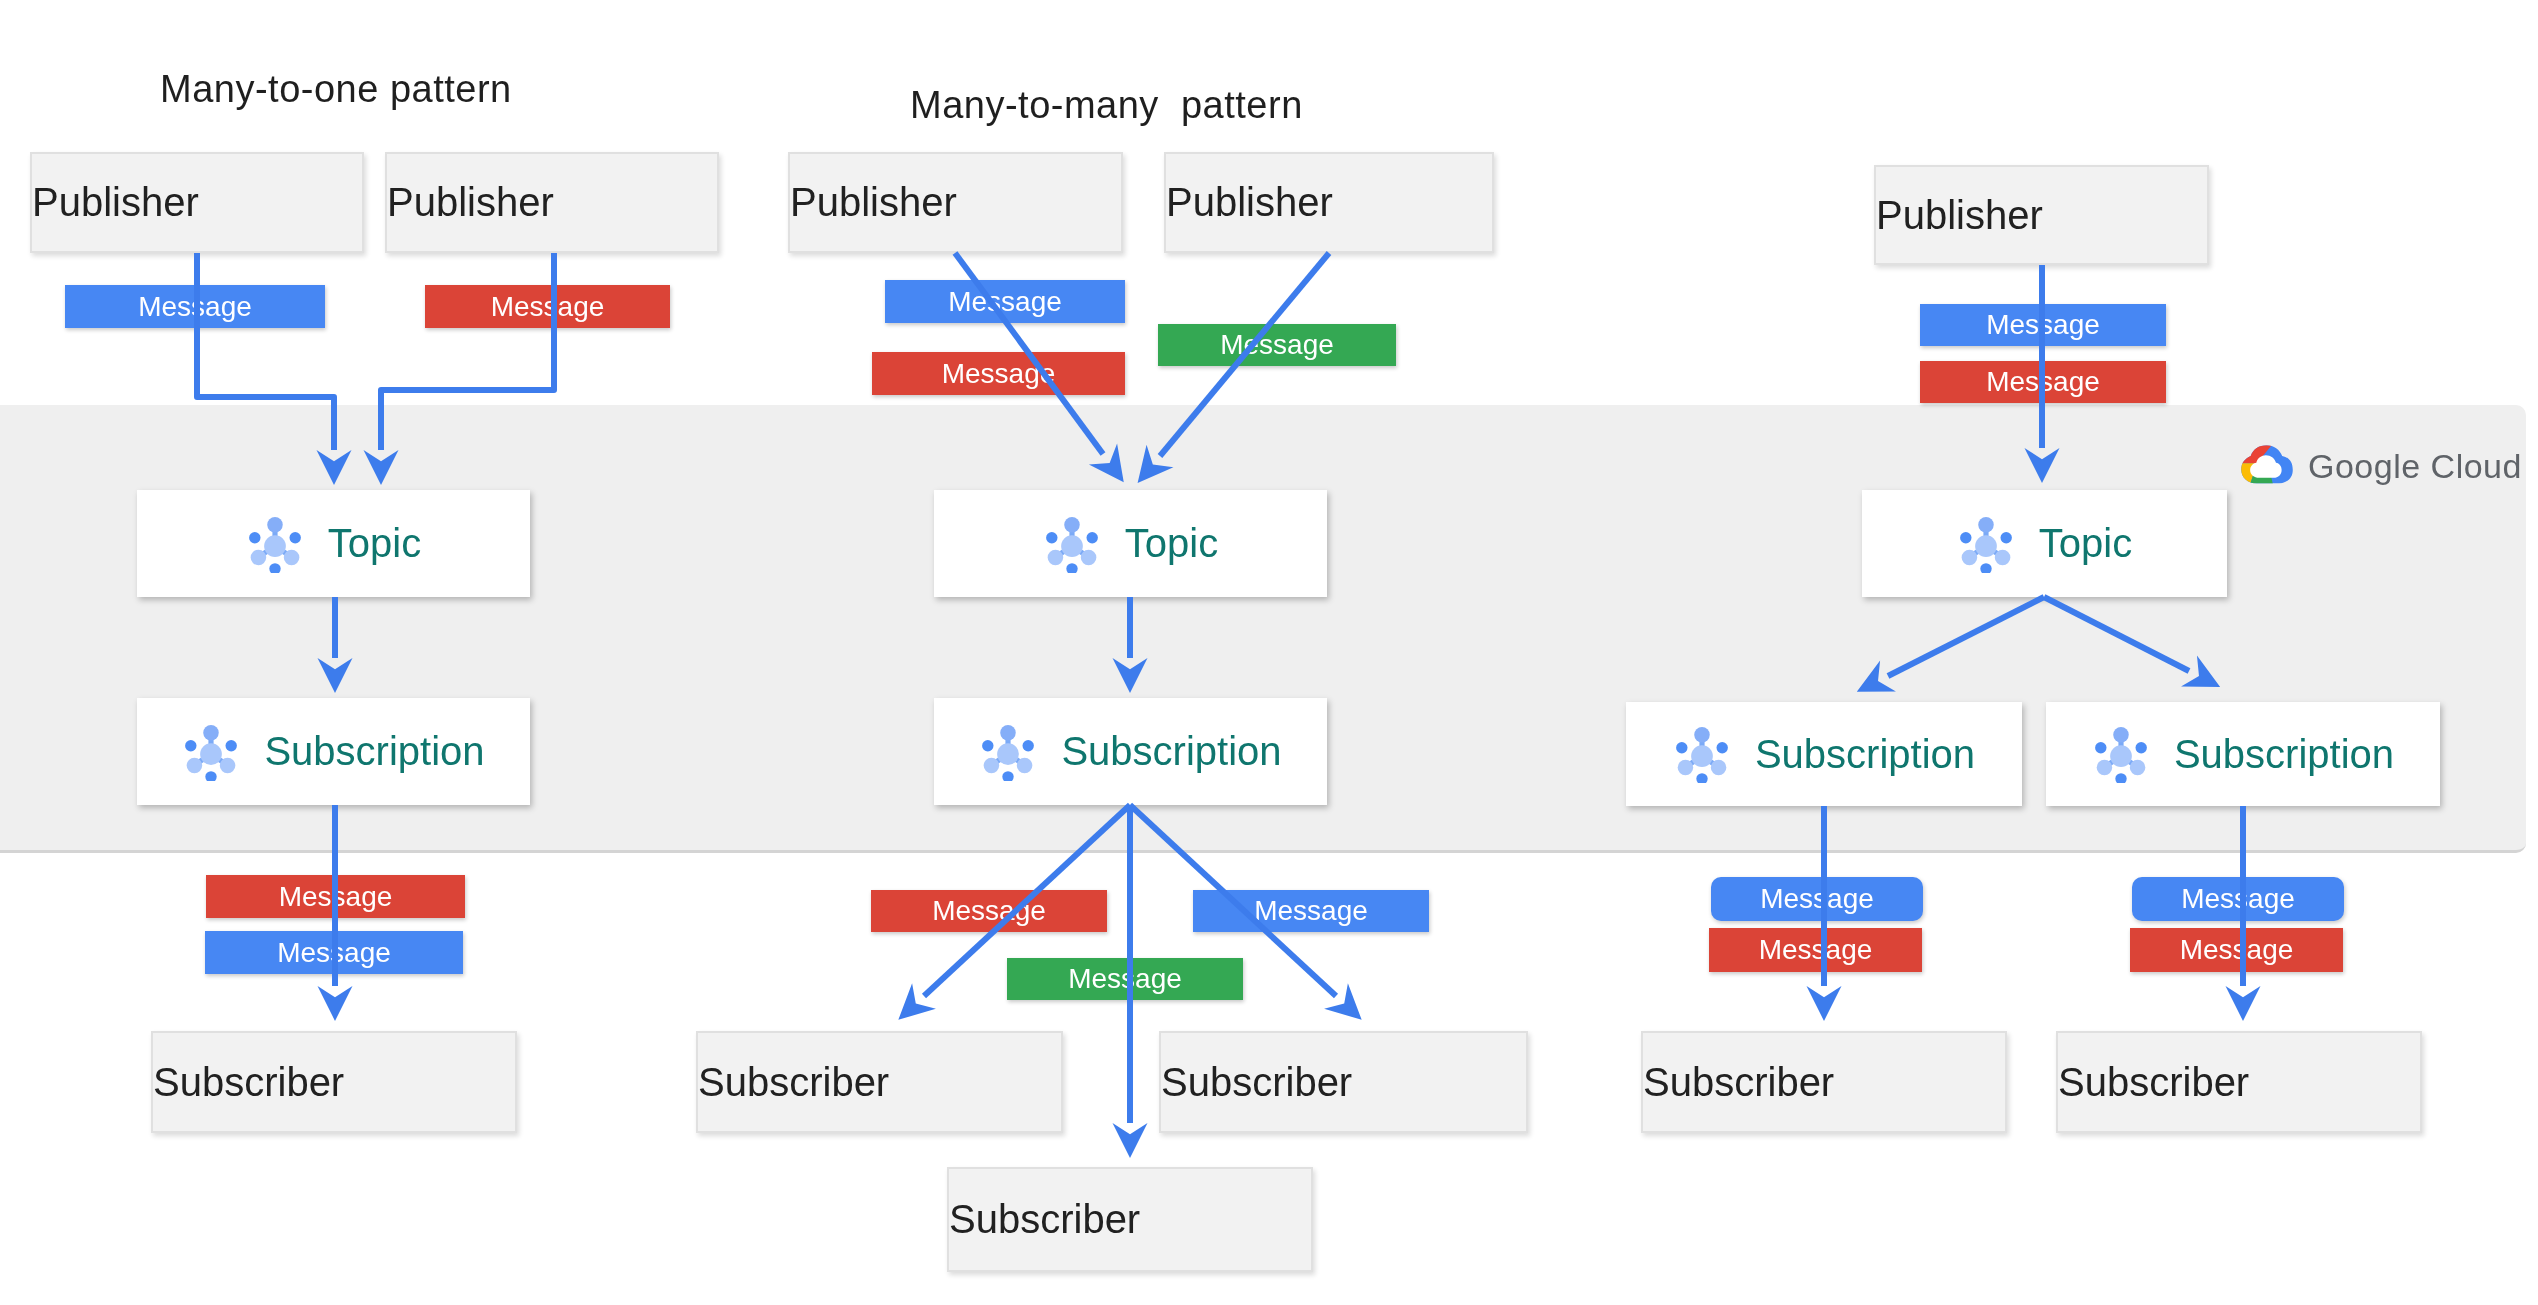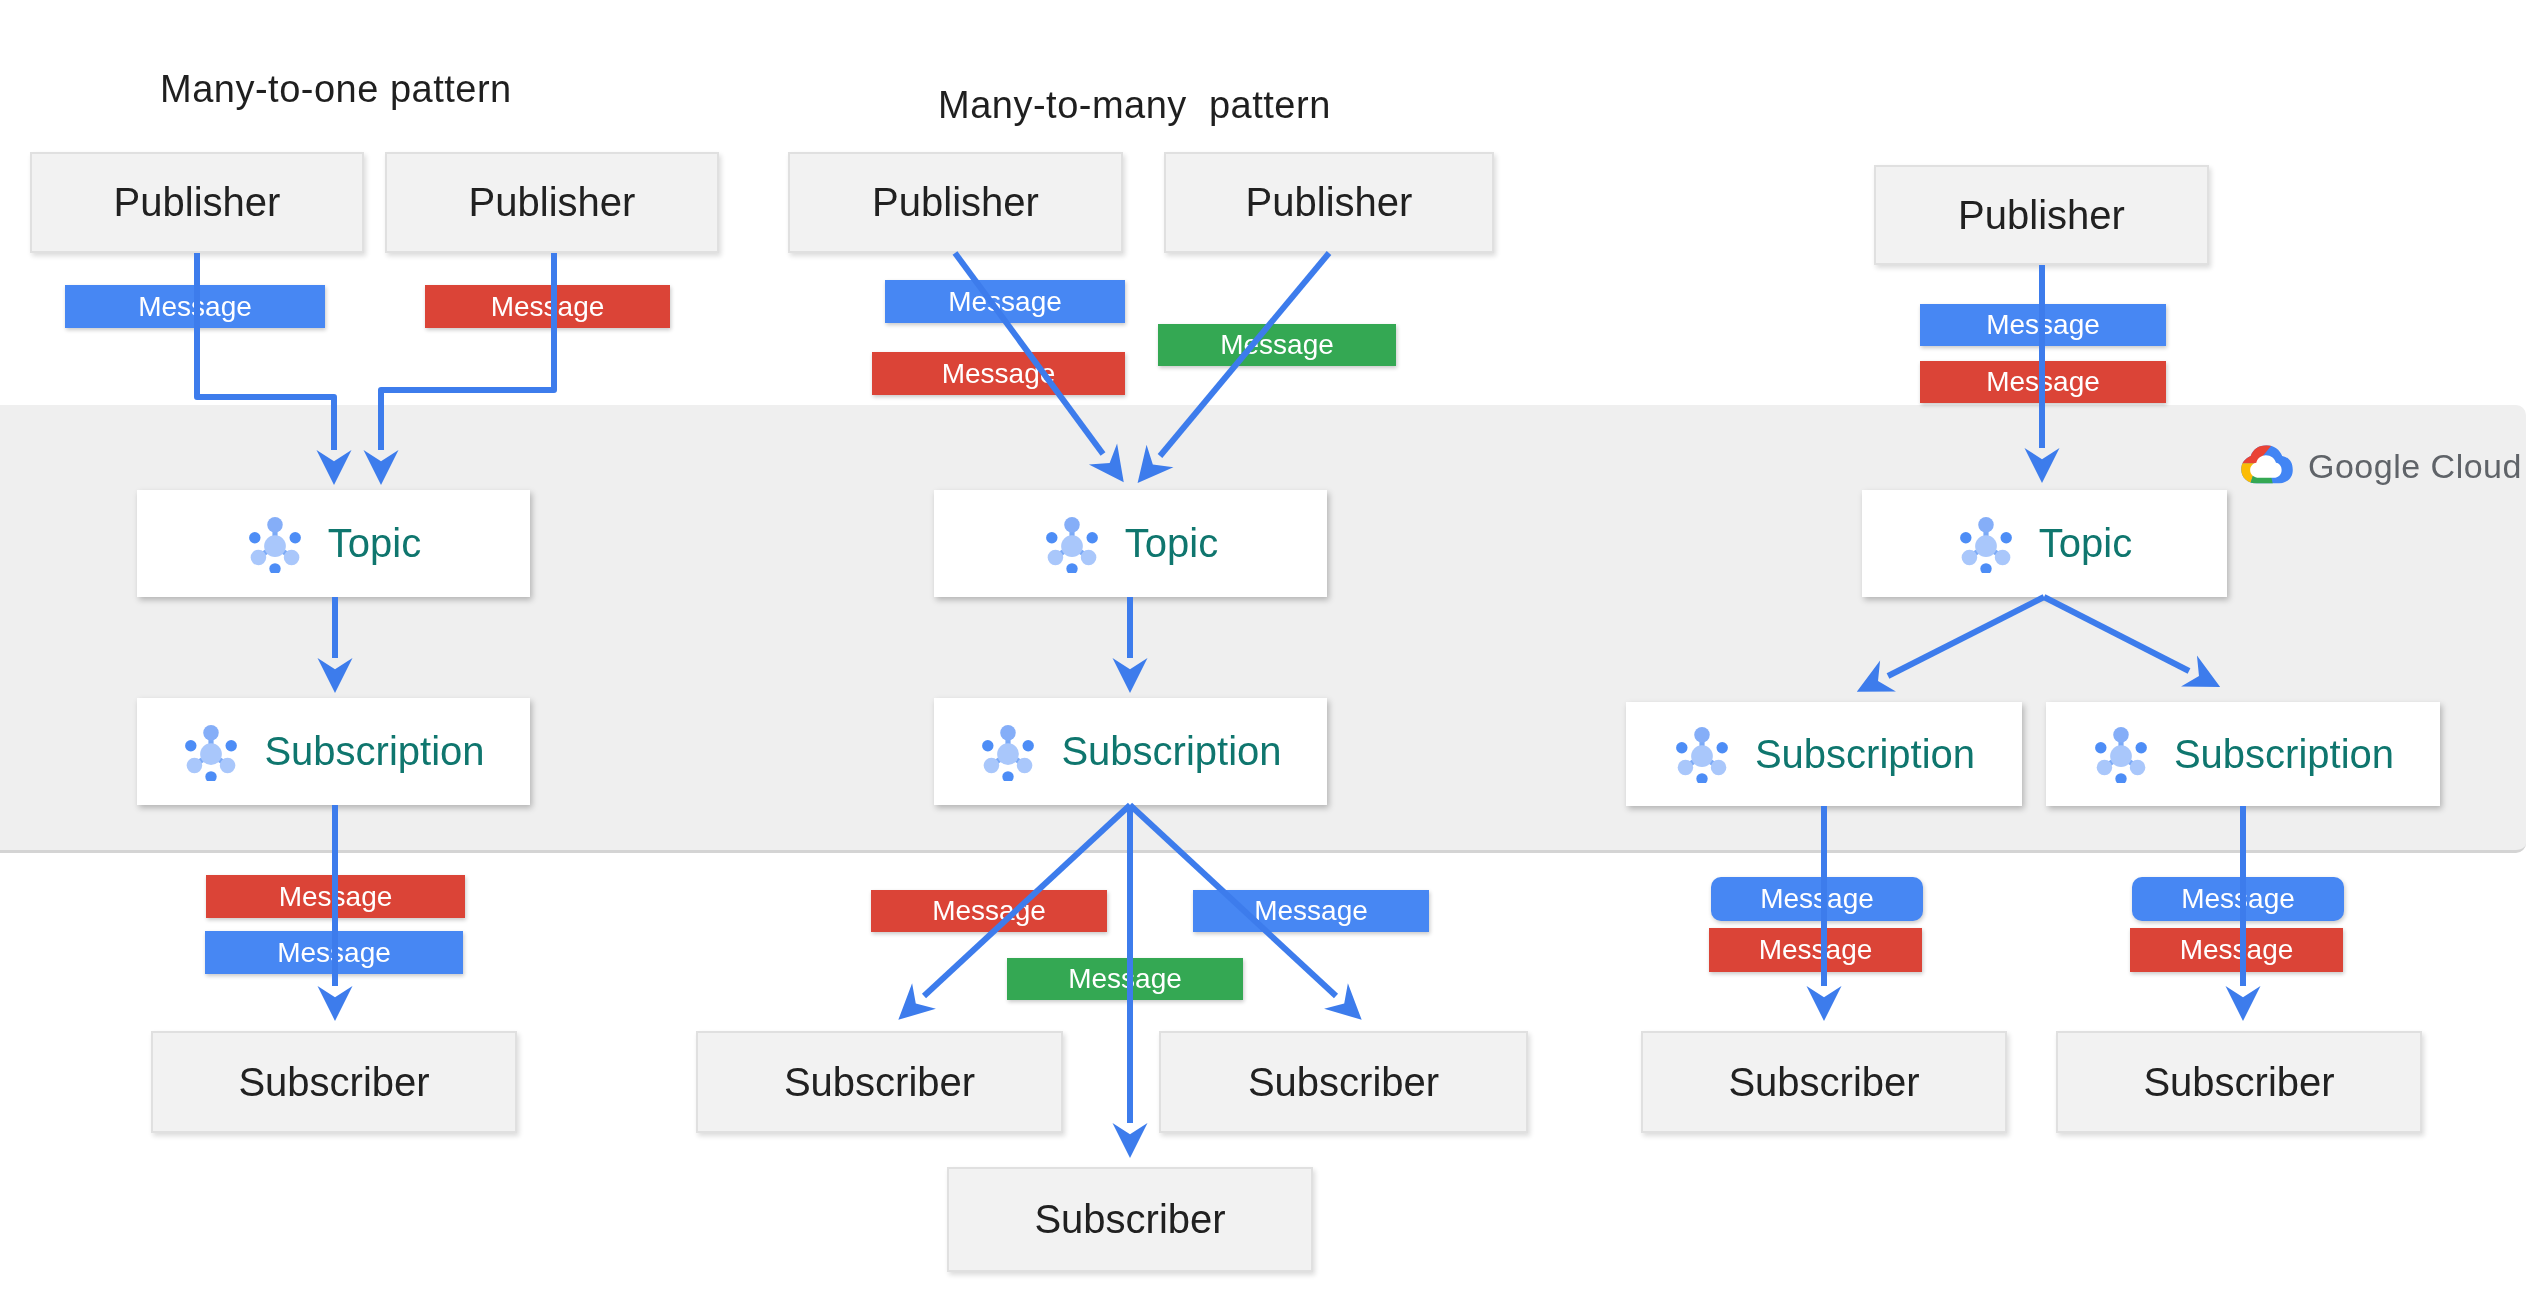--- a/index.html
+++ b/index.html
@@ -13,21 +13,21 @@
   }
 
   .pattern-title{
     position:absolute; font-size:38px; color:#1f1f1f; white-space:pre;
     letter-spacing:0.5px; z-index:1;
   }
 
   .gray-box{
     position:absolute; background:#f2f2f2; border:2px solid #e0e0e0;
     box-shadow:2px 3px 5px rgba(0,0,0,0.14);
-    display:flex; align-items:center; justify-content:center;
+    display:flex; align-items:center; 
     font-size:40px; color:#212121; z-index:1; box-sizing:border-box;
   }
   .white-box{
     position:absolute; background:#ffffff;
     box-shadow:2px 3px 6px rgba(0,0,0,0.25);
     display:flex; align-items:center; justify-content:center; gap:24px;
     font-size:40px; color:#0f766e; z-index:1; box-sizing:border-box;
   }
   .white-box .psicon{flex:0 0 auto; display:block;}
 
@@ -137,21 +137,21 @@
     <span>Message</span>
   </div>
   <div class="badge blue" style="left:205px; top:931px; width:258px; height:43px;">
     <span>Message</span>
   </div>
 
   <div class="gray-box" style="left:151px; top:1031px; width:366px; height:102px;">
     <span>Subscriber</span>
   </div>
 
-  <div class="pattern-title" style="left:910px; top:84px;margin-left:28px;">Many-to-many  pattern</div>
+  <div class="pattern-title" style="left:910px; top:84px;">Many-to-many  pattern</div>
 
   <div class="gray-box" style="left:788px; top:152px; width:335px; height:101px;">
     <span>Publisher</span>
   </div>
   <div class="gray-box" style="left:1164px; top:152px; width:330px; height:101px;">
     <span>Publisher</span>
   </div>
 
   <div class="badge blue" style="left:885px; top:280px; width:240px; height:43px;">
     <span>Message</span>

